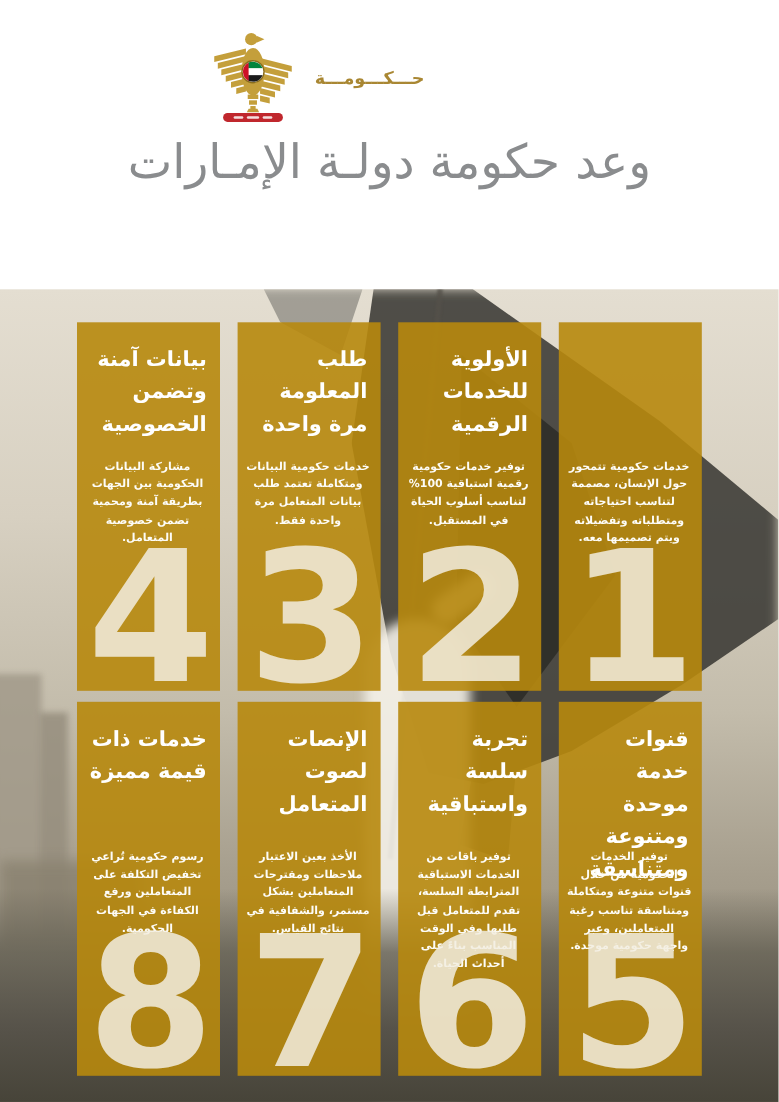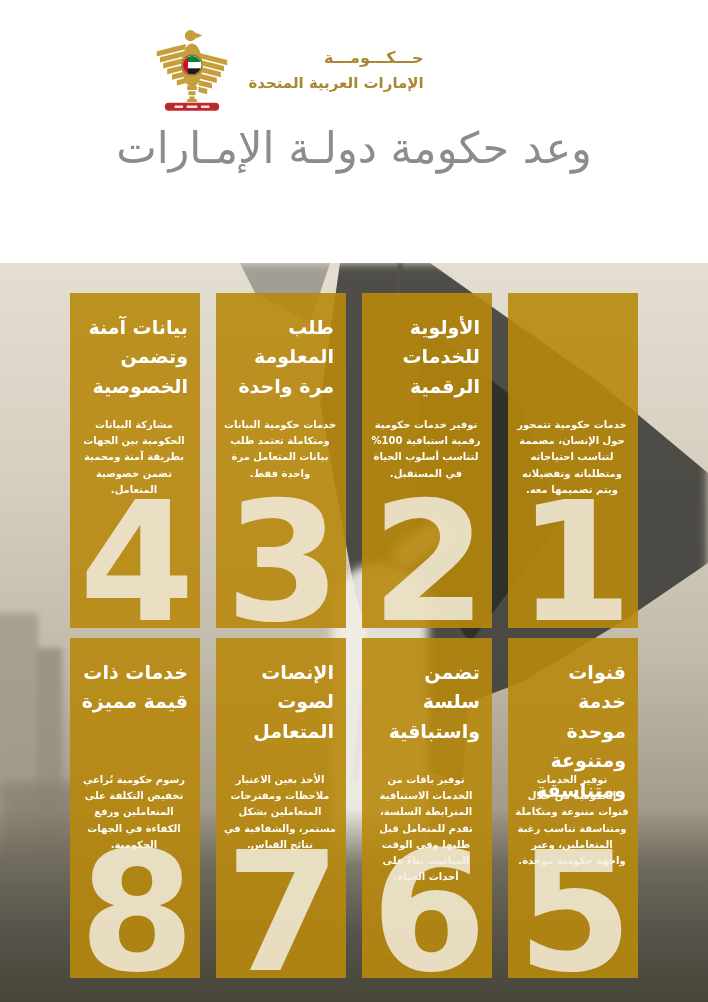--- a/index.html
+++ b/index.html
@@ -109,21 +109,20 @@
       </g>
       <rect x="16" y="93" width="68" height="10" rx="5" fill="#C0272D"></rect>
       <g fill="#ffffff" opacity="0.85">
         <rect x="28" y="96.5" width="11" height="3" rx="1.5"></rect>
         <rect x="43" y="96.5" width="14" height="3" rx="1.5"></rect>
         <rect x="61" y="96.5" width="11" height="3" rx="1.5"></rect>
       </g>
     </svg>
     <div class="logo-text">
       <div class="gov">حـــكـــومـــة</div>
-      <div class="country">الإمارات العربية المتحدة</div>
     </div>
   </div>
 
   <h1 class="main-title">
     <span>وعد حكومة دولـة الإمـارات</span><br>
   </h1>
 
   <section class="grid">
     <article class="card r1">
       <p class="body">خدمات حكومية تتمحور حول الإنسان، مصممة لتناسب احتياجاته ومتطلباته وتفضيلاته ويتم تصميمها معه.</p>
@@ -143,21 +142,21 @@
       <h2>بيانات آمنة وتضمن الخصوصية</h2>
       <p class="body">مشاركة البيانات الحكومية بين الجهات بطريقة آمنة ومحمية تضمن خصوصية المتعامل.</p>
       <div class="num">4</div>
     </article>
     <article class="card r2">
       <h2>قنوات خدمة موحدة ومتنوعة ومتناسقة</h2>
       <p class="body">توفير الخدمات الحكومية من خلال قنوات متنوعة ومتكاملة ومتناسقة تناسب رغبة المتعاملين، وعبر واجهة حكومية موحدة.</p>
       <div class="num">5</div>
     </article>
     <article class="card r2">
-      <h2>تضمن سلسة واستباقية</h2>
+      <h2>تجربة سلسة واستباقية</h2>
       <p class="body">توفير باقات من الخدمات الاستباقية المترابطة السلسة، تقدم للمتعامل قبل طلبها وفي الوقت المناسب بناءً على أحداث الحياة.</p>
       <div class="num">6</div>
     </article>
     <article class="card r2">
       <h2>الإنصات لصوت المتعامل</h2>
       <p class="body">الأخذ بعين الاعتبار ملاحظات ومقترحات المتعاملين بشكل مستمر، والشفافية في نتائج القياس.</p>
       <div class="num">7</div>
     </article>
     <article class="card r2">
       <h2>خدمات ذات قيمة مميزة</h2>

